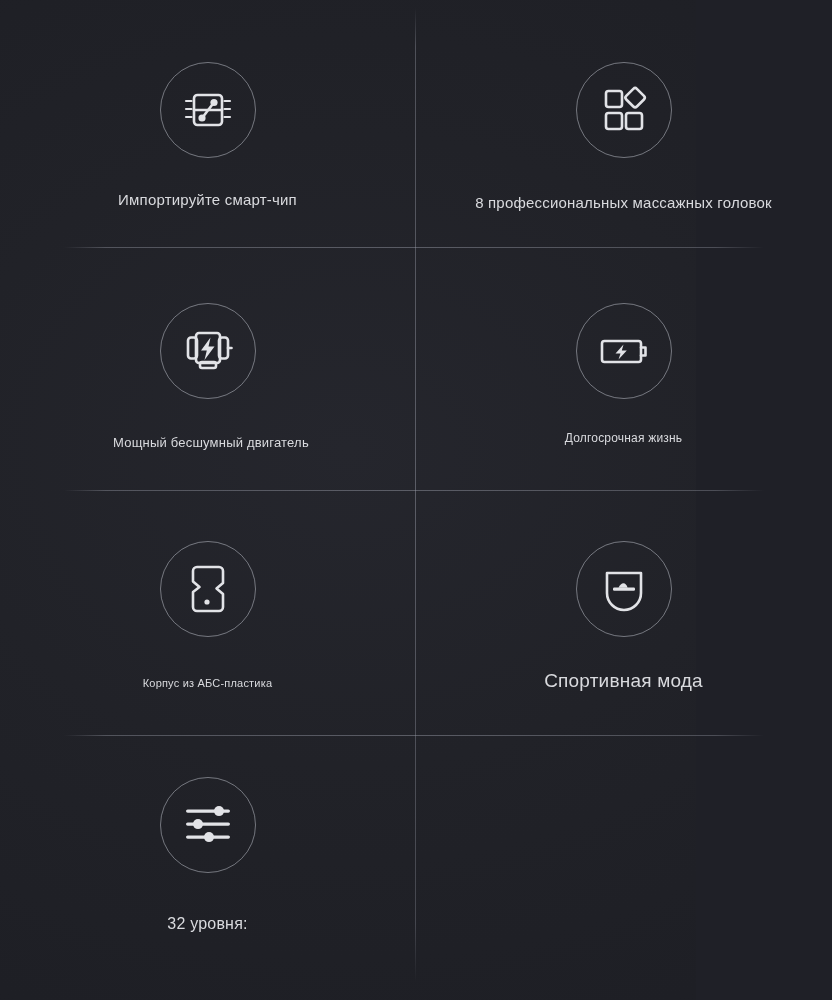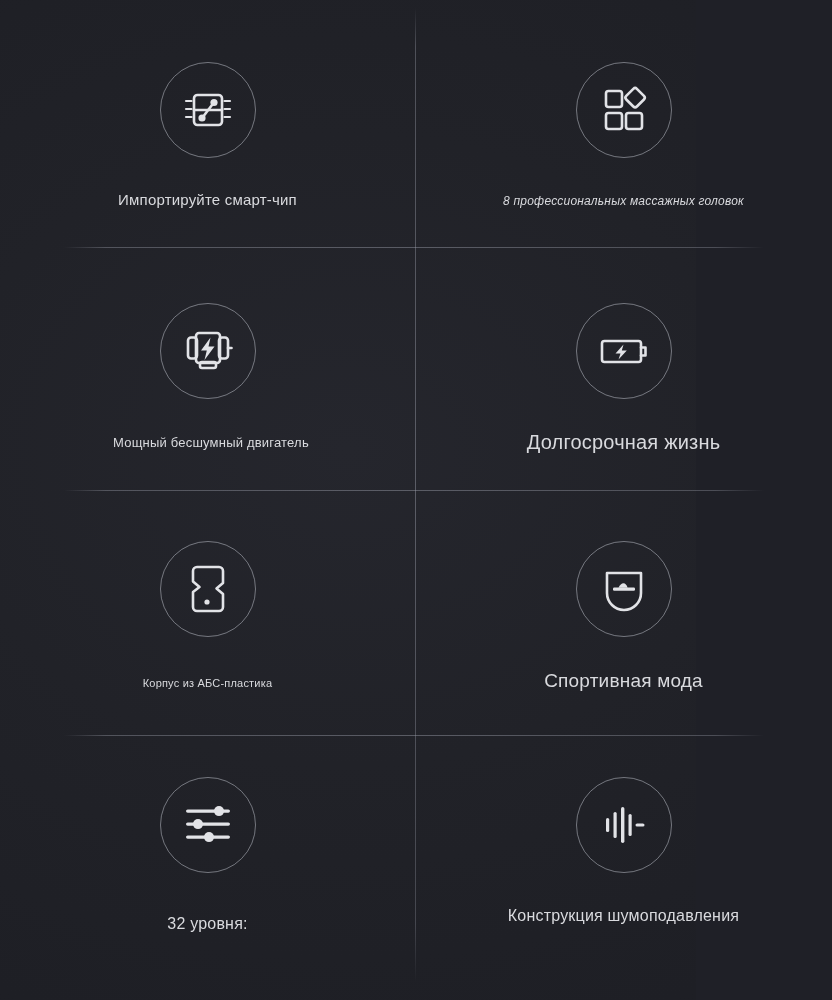--- a/index.html
+++ b/index.html
@@ -80,27 +80,27 @@
     letter-spacing: 0.2px;
     text-align: center;
     white-space: nowrap;
   }
 
   
   .c0 .icon-circle { margin-top: 62px; }
   .c0 .label { margin-top: 33px; font-size: 15px; }
 
   .c1 .icon-circle { margin-top: 62px; }
-  .c1 .label { margin-top: 36px; font-size: 12px; font-style: italic; }
+  .c1 .label { margin-top: 36px; font-size: 15px; }
 
   .c2 .icon-circle { margin-top: 56px; }
   .c2 .label { margin-top: 36px; font-size: 13px; padding-left: 7px; }
 
   .c3 .icon-circle { margin-top: 56px; }
-  .c3 .label { margin-top: 32px; font-size: 20px; }
+  .c3 .label { margin-top: 32px; font-size: 12px; }
 
   .c4 .icon-circle { margin-top: 51px; }
   .c4 .label { margin-top: 40px; font-size: 11px; }
 
   .c5 .icon-circle { margin-top: 51px; }
   .c5 .label { margin-top: 33px; font-size: 19px; }
 
   .c6 .icon-circle { margin-top: 42px; }
   .c6 .label { margin-top: 42px; font-size: 16px; }
 
@@ -221,27 +221,15 @@
           <rect class="fill" x="4" y="20.4" width="44" height="3.4" rx="1.7"></rect>
           <rect class="fill" x="4" y="33.4" width="44" height="3.4" rx="1.7"></rect>
           <circle class="fill" cx="37" cy="9.1" r="5"></circle>
           <circle class="fill" cx="16" cy="22.1" r="5"></circle>
           <circle class="fill" cx="27" cy="35.1" r="5"></circle>
         </svg>
       </div>
       <div class="label">32 уровня:</div>
     </div>
 
-    <div class="cell c7">
-      <div class="icon-circle">
-        <svg width="48" height="48" viewBox="0 0 48 48" aria-hidden="true">
-          <rect class="fill" x="6" y="17" width="3.2" height="14" rx="1.6"></rect>
-          <rect class="fill" x="13.5" y="11" width="3.2" height="26" rx="1.6"></rect>
-          <rect class="fill" x="21" y="6" width="3.4" height="36" rx="1.7"></rect>
-          <rect class="fill" x="28.5" y="13" width="3.2" height="22" rx="1.6"></rect>
-          <rect class="fill" x="35.5" y="22.4" width="9" height="3.2" rx="1.6"></rect>
-        </svg>
-      </div>
-      <div class="label">Конструкция шумоподавления</div>
-    </div>
 
   </div>
 </div>
 
 </body></html>

